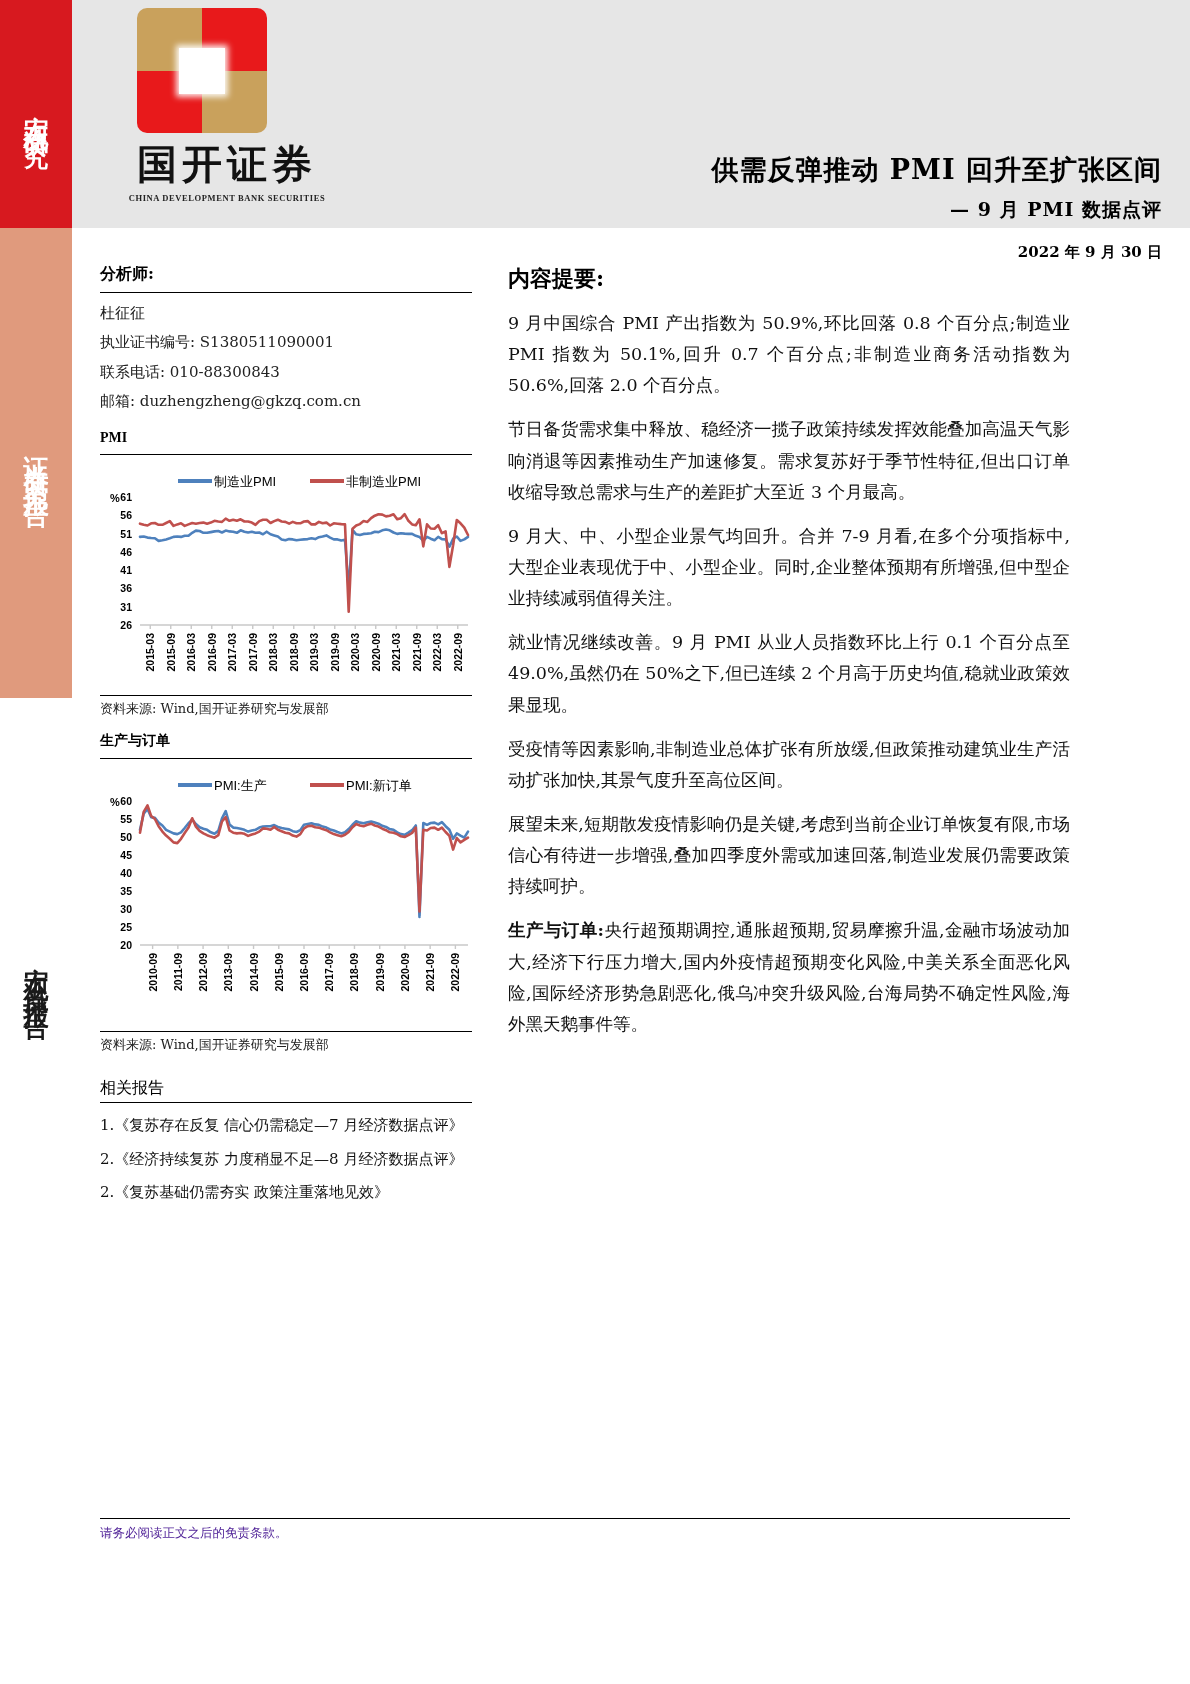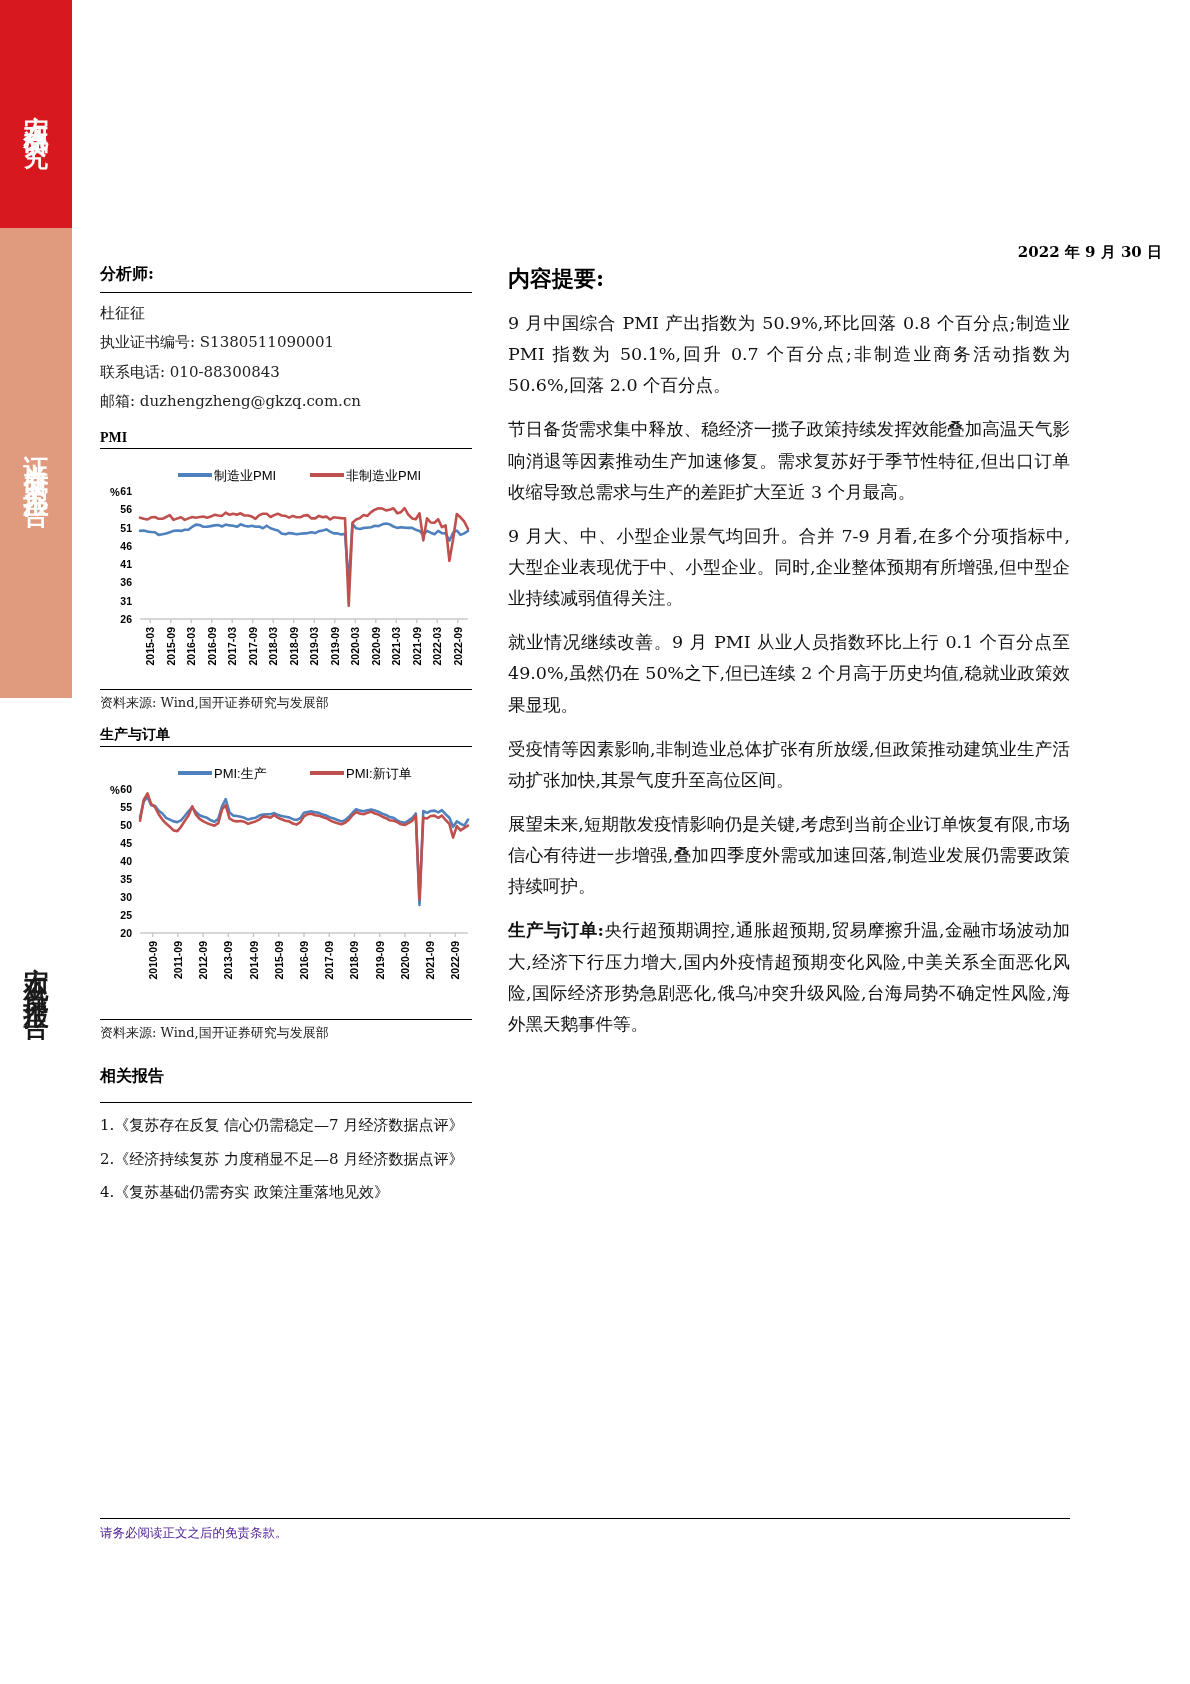--- a/index.html
+++ b/index.html
@@ -160,39 +160,39 @@
     line-height: 1.95;
     color: #222;
     font-family: "DejaVu Serif", "Liberation Serif", serif;
   }
 
   .chart-box { margin-top: 14px; }
   .chart-title {
     font-size: 14px;
     font-weight: bold;
     color: #000;
-    padding-bottom: 2px;
+    padding-bottom: 8px;
     border-bottom: 1.6px solid #000;
     font-family: "Liberation Serif", serif;
   }
   .chart-svg-wrap { margin-top: 2px; }
   .src-note {
     margin-top: 4px;
     padding-top: 4px;
     border-top: 1.6px solid #000;
     font-size: 13px;
     color: #222;
     font-family: "DejaVu Serif", "Liberation Serif", serif;
   }
 
   .reports { margin-top: 24px; }
   .reports-head {
     font-size: 16px;
-    font-weight: bold;
-    padding-bottom: 15px;
+    font-weight: normal;
+    padding-bottom: 3px;
     border-bottom: 1.6px solid #000;
     font-family: "DejaVu Serif", "Liberation Serif", serif;
   }
   .report-item {
     margin-top: 11px;
     font-size: 15px;
     line-height: 1.5;
     color: #111;
     font-family: "DejaVu Serif", "Liberation Serif", serif;
   }
@@ -250,20 +250,36 @@
   <div class="spine spine-top">
     <span>宏观研究</span>
   </div>
   <div class="spine spine-mid">
     <span>证券研究报告</span>
   </div>
   <div class="spine spine-bot">
     <span class="spine-bot-inner">宏观点评报告</span>
   </div>
 
+  <div class="header-band">
+    <div class="logo-wrap">
+      <div class="logo-mark">
+        <div class="q q1"></div>
+          <div class="q q2"></div>
+        <div class="q q3"></div>
+          <div class="q q4"></div>
+        <div class="logo-center"></div>
+      </div>
+      <div class="logo-cn">国开证券</div>
+      <div class="logo-en">CHINA DEVELOPMENT BANK SECURITIES</div>
+    </div>
+
+    <div class="title-main">供需反弹推动 PMI 回升至扩张区间</div>
+    <div class="title-sub">— 9 月 PMI 数据点评</div>
+  </div>
 
   <div class="date-line">2022 年 9 月 30 日</div>
 
   <div class="leftcol">
 
     <div class="sec-head">分析师:</div>
     <div class="analyst-lines">
       <div>杜征征</div>
       <div>执业证书编号: S1380511090001</div>
       <div>联系电话: 010-88300843</div>
@@ -376,21 +392,21 @@
             <polyline points="40.0,71.7 43.7,50.8 47.5,44.3 51.2,55.1 54.9,58.0 58.6,65.2 62.4,70.6 66.1,74.6 69.8,77.8 73.5,81.4 77.3,82.1 81.0,77.8 84.7,72.0 88.5,66.6 92.2,57.3 95.9,65.6 99.6,69.9 103.4,72.4 107.1,74.2 110.8,75.6 114.5,76.7 118.3,74.2 122.0,60.5 125.7,56.2 129.5,69.5 133.2,71.7 136.9,72.4 140.6,72.0 144.4,72.8 148.1,74.9 151.8,73.5 155.5,72.4 159.3,70.6 163.0,67.4 166.7,67.7 170.5,68.8 174.2,65.9 177.9,68.8 181.6,70.2 185.4,71.7 189.1,72.4 192.8,74.6 196.5,75.6 200.3,73.1 204.0,67.4 207.7,65.2 211.5,64.8 215.2,66.3 218.9,66.6 222.6,68.1 226.4,69.2 230.1,71.3 233.8,73.1 237.5,74.2 241.3,75.3 245.0,73.8 248.7,71.0 252.5,66.3 256.2,63.0 259.9,64.5 263.6,65.2 267.4,63.8 271.1,62.7 274.8,64.5 278.5,65.6 282.3,67.7 286.0,69.2 289.7,71.3 293.5,71.7 297.2,73.1 300.9,75.3 304.6,76.0 308.4,74.2 312.1,72.0 315.8,66.6 319.5,150.5 323.3,68.8 327.0,69.5 330.7,67.0 334.5,66.6 338.2,68.8 341.9,66.6 345.6,71.0 349.4,74.9 353.1,88.6 356.8,77.1 360.5,81.4 364.3,78.9 368.0,76.7" fill="none" stroke="#c0504d" stroke-width="2.6" stroke-linejoin="round" stroke-linecap="round"></polyline>
           </svg>
       </div>
       <div class="src-note">资料来源: Wind,国开证券研究与发展部</div>
     </div>
 
     <div class="reports">
       <div class="reports-head">相关报告</div>
       <div class="report-item">1.《复苏存在反复 信心仍需稳定—7 月经济数据点评》</div>
       <div class="report-item">2.《经济持续复苏 力度稍显不足—8 月经济数据点评》</div>
-      <div class="report-item">4.《复苏基础仍需夯实 政策注重落地见效》</div>
+      <div class="report-item">2.《复苏基础仍需夯实 政策注重落地见效》</div>
     </div>
   </div>
 
   <div class="rightcol">
     <div class="summary-head">内容提要:</div>
 
     <div class="para">9 月中国综合 PMI 产出指数为 50.9%,环比回落 0.8 个百分点;制造业 PMI 指数为 50.1%,回升 0.7 个百分点;非制造业商务活动指数为 50.6%,回落 2.0 个百分点。</div>
     <div class="para">节日备货需求集中释放、稳经济一揽子政策持续发挥效能叠加高温天气影响消退等因素推动生产加速修复。需求复苏好于季节性特征,但出口订单收缩导致总需求与生产的差距扩大至近 3 个月最高。</div>
     <div class="para">9 月大、中、小型企业景气均回升。合并 7-9 月看,在多个分项指标中, 大型企业表现优于中、小型企业。同时,企业整体预期有所增强,但中型企业持续减弱值得关注。</div>
     <div class="para">就业情况继续改善。9 月 PMI 从业人员指数环比上行 0.1 个百分点至 49.0%,虽然仍在 50%之下,但已连续 2 个月高于历史均值,稳就业政策效果显现。</div>

